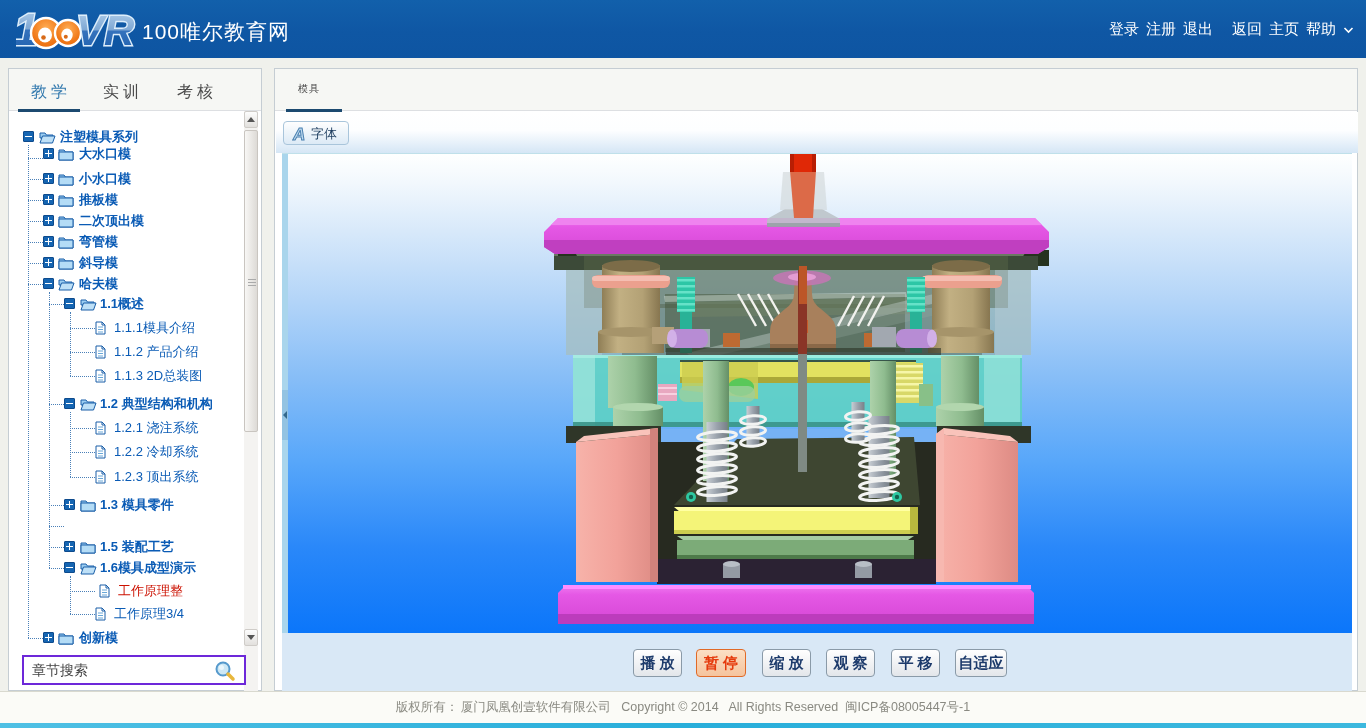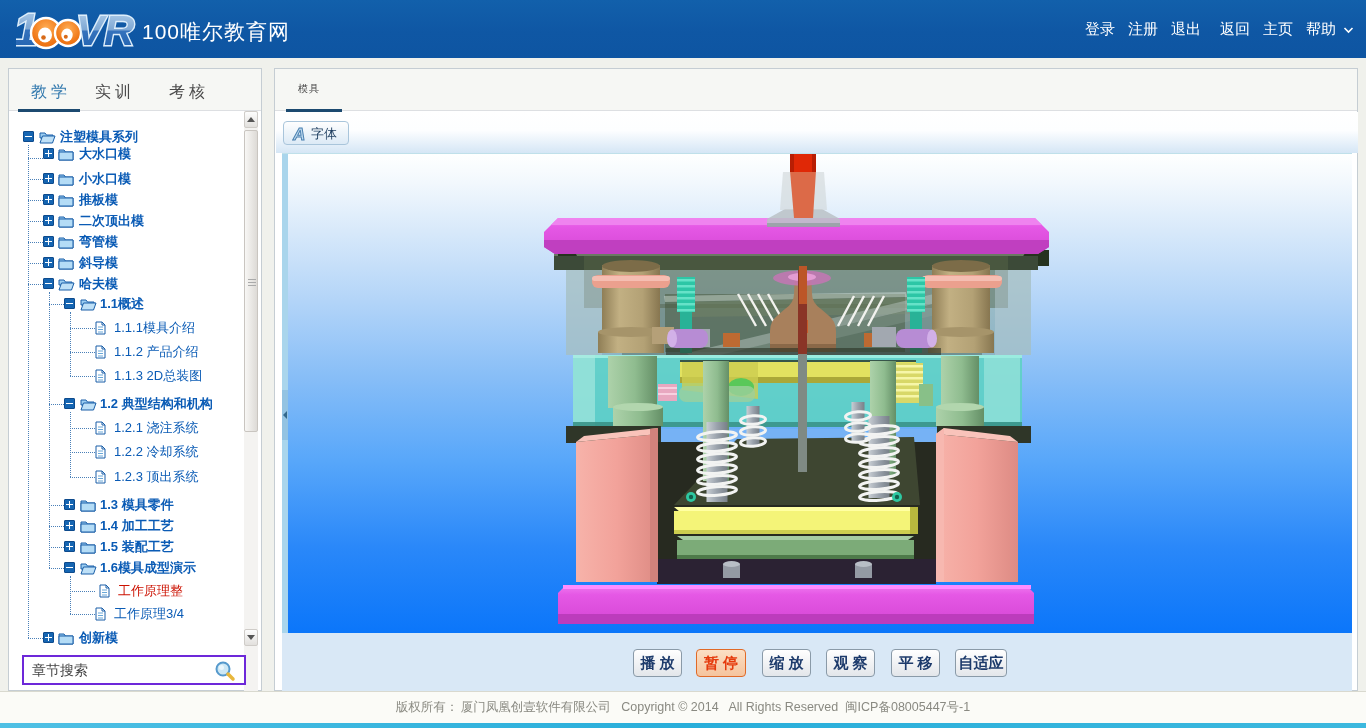--- a/index.html
+++ b/index.html
@@ -1,20 +1,20 @@
 <!DOCTYPE html>
 <html><head><meta charset="utf-8">
 <style>
 *{margin:0;padding:0;box-sizing:border-box}
 html,body{width:1366px;height:728px;overflow:hidden;font-family:"Liberation Sans",sans-serif}
 #page{position:relative;width:1366px;height:728px;background:#f0f1ec}
 #hdr{position:absolute;left:0;top:0;width:1366px;height:58px;background:linear-gradient(180deg,#1260ab 0%,#0f57a4 55%,#0e55a2 100%)}
 #brand{position:absolute;left:142px;top:18px;color:#fff;font-size:21px;letter-spacing:1px}
 #nav{position:absolute;right:12px;top:20px;color:#fff;font-size:15px;white-space:nowrap}
-#nav span{margin-left:13px}
+#nav span{margin-left:7px}
 .panel{position:absolute;background:#fff;border:1px solid #c5cdd3}
 #side{left:8px;top:68px;width:254px;height:623px}
 #main{left:274px;top:68px;width:1084px;height:623px}
 .tabhead{position:absolute;left:0;top:0;width:100%;height:42px;background:#f6f7f4;border-bottom:1px solid #dddfe2}
 #stabs{position:absolute;left:22px;top:13px;font-size:16px;letter-spacing:4px;color:#4a4a4a}
 #stabs b{color:#3279ae;font-weight:normal}
 .tabline{position:absolute;height:3px;background:#1c4a70}
 #tree{position:absolute;left:0;top:43px;width:252px;height:534px;overflow:hidden}
 .vl{position:absolute;width:1px;border-left:1px dotted #4a80b8}
 .hl{position:absolute;height:1px;border-top:1px dotted #4a80b8}
@@ -76,21 +76,21 @@
 <circle cx="49.8" cy="31.8" r="2" fill="#d86a18"></circle>
 <text x="60" y="40" font-size="42" font-style="italic" font-weight="bold" fill="url(#lgb)" stroke="#ddeefb" stroke-width="2.8" paint-order="stroke">VR</text>
 </svg>
 <div id="brand">100唯尔教育网</div>
 <div id="nav"><span>登录</span><span>注册</span><span>退出</span><span style="margin-left:19px">返回</span><span>主页</span><span>帮助</span><svg width="11" height="8" viewBox="0 0 11 8" style="margin-left:7px">
           <path d="M1.5 2L5.5 6L9.5 2" stroke="#fff" stroke-width="1.6" fill="none"></path>
         </svg></div>
 </div>
 <div class="panel" id="side">
 <div class="tabhead"></div>
-<div id="stabs"><b>教学</b><span style="margin-left:24px">实训</span><span style="margin-left:34px">考核</span></div>
+<div id="stabs"><b>教学</b><span style="margin-left:32px">实训</span><span style="margin-left:34px">考核</span></div>
 <div class="tabline" style="left:9px;top:40px;width:62px"></div>
 <div id="tree">
 <div class="vl" style="left:19px;top:33px;height:493px"></div>
 <div class="vl" style="left:40px;top:180px;height:276px"></div>
 <div class="vl" style="left:61px;top:200px;height:64px"></div>
 <div class="vl" style="left:61px;top:300px;height:65px"></div>
 <div class="vl" style="left:61px;top:464px;height:38px"></div>
 <div class="hl" style="left:19px;top:46px;width:15px"></div>
 <div class="hl" style="left:19px;top:67px;width:15px"></div>
 <div class="hl" style="left:19px;top:88px;width:15px"></div>
@@ -270,31 +270,20 @@
 <div class="trow" style="left:0;top:383px;width:252px">
           <span class="pm plus" style="left:55px">
             <i></i>
             <u></u>
           </span>
           <svg class="ticon" width="16" height="14" viewBox="0 0 16 14" style="left:71px">
             <path d="M1 3h5l1.5 2H15v8H1z" fill="#9ccef2" stroke="#1a5fa8" stroke-width="1"></path>
             <path d="M1 5h14v8H1z" fill="#b4dcf6" stroke="#1a5fa8" stroke-width="1"></path>
           </svg>
           <span class="ttext" style="left:91px">1.3 模具零件</span>
-        </div>
-<div class="trow" style="left:0;top:404px;width:252px">
-          <span class="pm plus" style="left:55px">
-            <i></i>
-            <u></u>
-          </span>
-          <svg class="ticon" width="16" height="14" viewBox="0 0 16 14" style="left:71px">
-            <path d="M1 3h5l1.5 2H15v8H1z" fill="#9ccef2" stroke="#1a5fa8" stroke-width="1"></path>
-            <path d="M1 5h14v8H1z" fill="#b4dcf6" stroke="#1a5fa8" stroke-width="1"></path>
-          </svg>
-          <span class="ttext" style="left:91px">1.4 加工工艺</span>
         </div>
 <div class="trow" style="left:0;top:425px;width:252px">
           <span class="pm plus" style="left:55px">
             <i></i>
             <u></u>
           </span>
           <svg class="ticon" width="16" height="14" viewBox="0 0 16 14" style="left:71px">
             <path d="M1 3h5l1.5 2H15v8H1z" fill="#9ccef2" stroke="#1a5fa8" stroke-width="1"></path>
             <path d="M1 5h14v8H1z" fill="#b4dcf6" stroke="#1a5fa8" stroke-width="1"></path>
           </svg>

